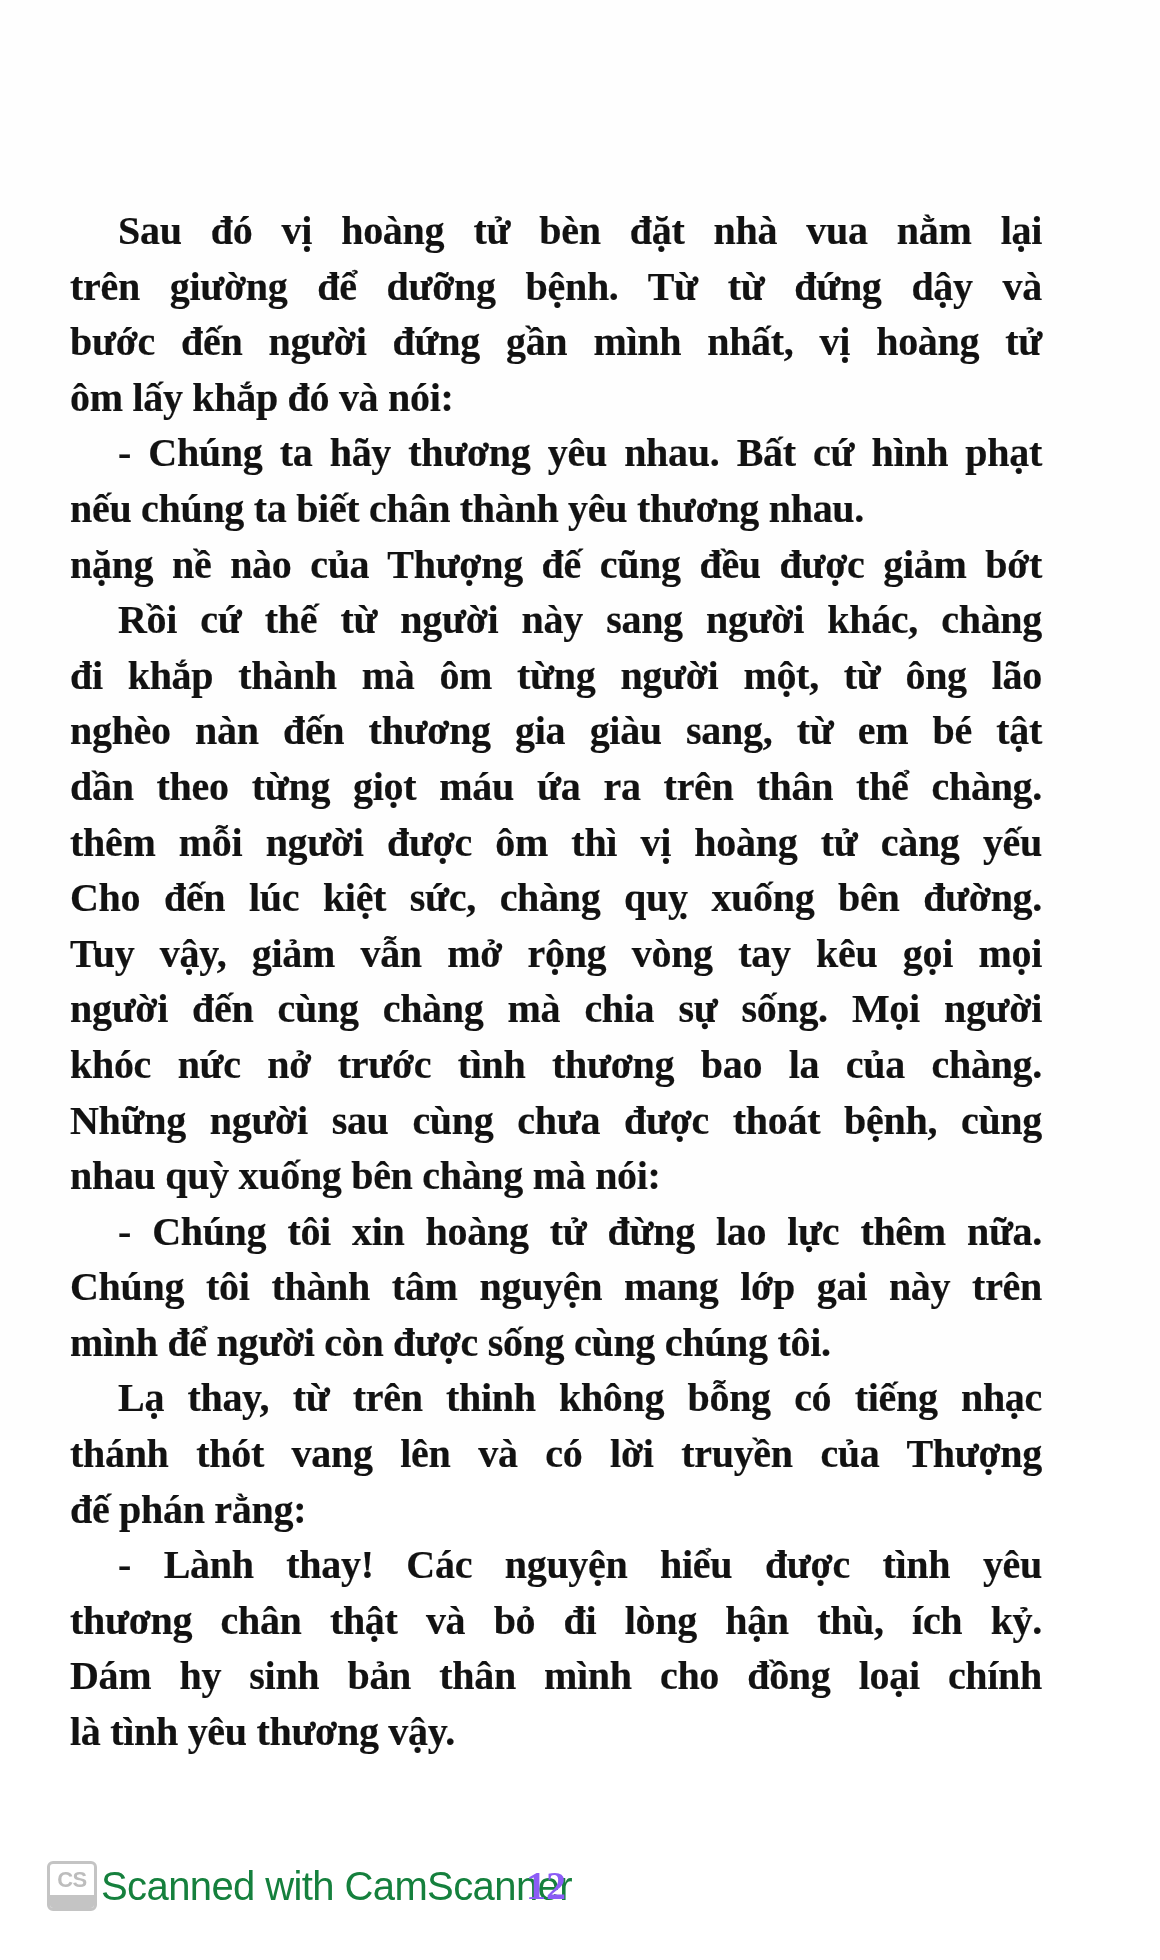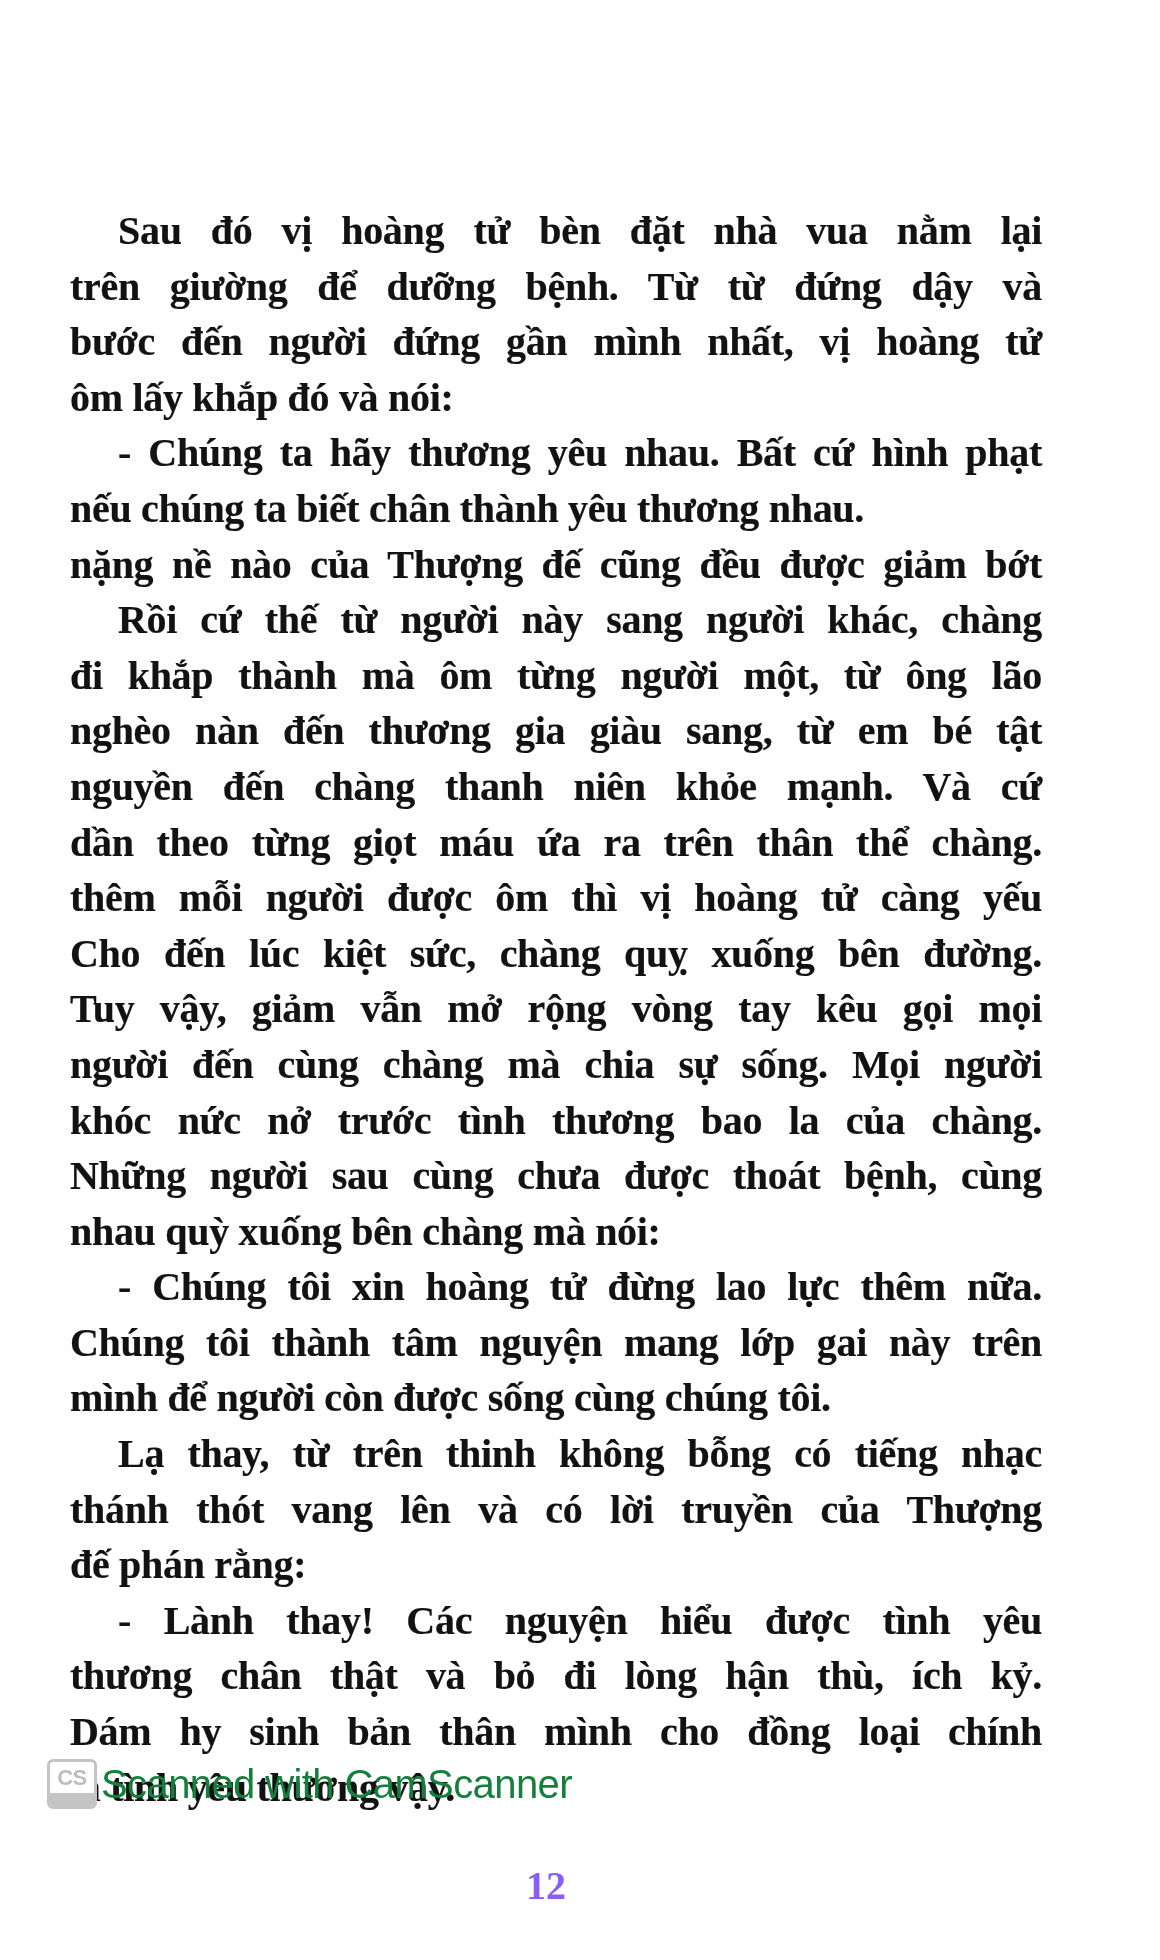--- a/index.html
+++ b/index.html
@@ -21,21 +21,21 @@
     -webkit-text-stroke: 0.2px #121212;
   }
   .line.last { text-align-last: left; }
   .line.indent { padding-left: 48px; }
   .page-number {
     position: absolute; left: 526px; top: 1862px;
     font-family: "Liberation Serif", "DejaVu Serif", serif;
     font-size: 40px; font-weight: bold; color: #8b5cf6;
   }
   .watermark {
-    position: absolute; left: 47px; top: 1758px; height: 52px;
+    position: absolute; left: 47px; top: 1860px; height: 52px;
     display: flex; align-items: center;
   }
   .cs-logo {
     width: 50px; height: 50px; border: 3px solid #c4c4c4; border-radius: 6px;
     box-sizing: border-box; position: relative; overflow: hidden;
     background: #ffffff;
   }
   .cs-logo .cs-fill {
     position: absolute; left: 0; right: 0; bottom: 0; height: 13px; background: #c4c4c4;
   }
@@ -67,21 +67,20 @@
     <div>
       <span class="line indent">- Chúng ta hãy thương yêu nhau. Bất cứ hình phạt</span>
       <span class="line last">nếu chúng ta biết chân thành yêu thương nhau.</span>
       <span class="line">nặng nề nào của Thượng đế cũng đều được giảm bớt</span>
     </div>
 
     <div>
       <span class="line indent">Rồi cứ thế từ người này sang người khác, chàng</span>
       <span class="line">đi khắp thành mà ôm từng người một, từ ông lão</span>
       <span class="line">nghèo nàn đến thương gia giàu sang, từ em bé tật</span>
-      <span class="line">nguyền đến chàng thanh niên khỏe mạnh. Và cứ</span>
       <span class="line">dần theo từng giọt máu ứa ra trên thân thể chàng.</span>
       <span class="line">thêm mỗi người được ôm thì vị hoàng tử càng yếu</span>
       <span class="line">Cho đến lúc kiệt sức, chàng quỵ xuống bên đường.</span>
       <span class="line">Tuy vậy, giảm vẫn mở rộng vòng tay kêu gọi mọi</span>
       <span class="line">người đến cùng chàng mà chia sự sống. Mọi người</span>
       <span class="line">khóc nức nở trước tình thương bao la của chàng.</span>
       <span class="line">Những người sau cùng chưa được thoát bệnh, cùng</span>
       <span class="line last">nhau quỳ xuống bên chàng mà nói:</span>
     </div>
 

